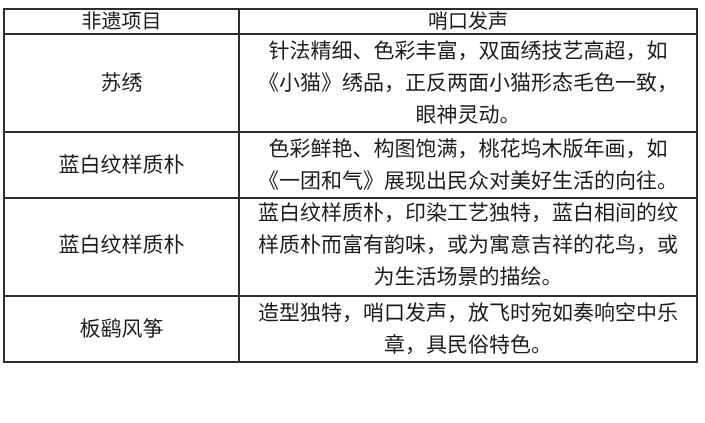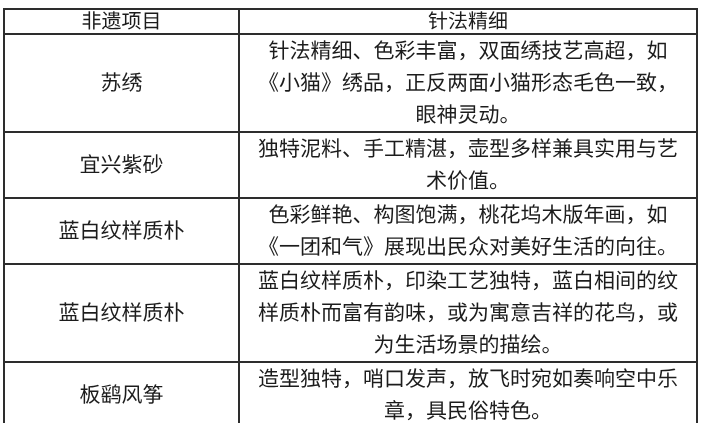--- a/index.html
+++ b/index.html
@@ -41,53 +41,49 @@
 
   table.heritage-table tr.header-row th {
     height: 23px;
     line-height: 23px;
     font-size: 20px;
   }
   
   table.heritage-table tr.row-0 td { height: 94px; }
   table.heritage-table tr.row-1 td { height: 59px; }
   table.heritage-table tr.row-2 td { height: 58px; }
-  table.heritage-table tr.row-3 td { height: 93px; }
+  table.heritage-table tr.row-3 td { height: 93px; font-family: Liberation Mono, monospace; }
   table.heritage-table tr.row-4 td { height: 58px; }
 
   td.project-cell {
     letter-spacing: 0;
   }
   td.description-cell {
     text-align: center; 
   }
 </style>
 </head>
 <body>
 
 <table class="heritage-table">
   <colgroup>
     <col class="col-project">
     <col class="col-desc">
   </colgroup>
   <tbody>
     <tr class="header-row">
       <th>非遗项目</th>
-      <th>针法精细</th>
+      <th>哨口发声</th>
     </tr>
 
     <tr class="row-0">
       <td class="project-cell">苏绣</td>
       <td class="description-cell">针法精细、色彩丰富，双面绣技艺高超，如《小猫》绣品，正反两面小猫形态毛色一致，眼神灵动。</td>
     </tr>
 
-    <tr class="row-1">
-      <td class="project-cell">宜兴紫砂</td>
-      <td class="description-cell">独特泥料、手工精湛，壶型多样兼具实用与艺术价值。</td>
-    </tr>
 
     <tr class="row-2">
       <td class="project-cell">蓝白纹样质朴</td>
       <td class="description-cell">色彩鲜艳、构图饱满，桃花坞木版年画，如《一团和气》展现出民众对美好生活的向往。</td>
     </tr>
 
     <tr class="row-3">
       <td class="project-cell">蓝白纹样质朴</td>
       <td class="description-cell">蓝白纹样质朴，印染工艺独特，蓝白相间的纹样质朴而富有韵味，或为寓意吉祥的花鸟，或为生活场景的描绘。</td>
     </tr>

